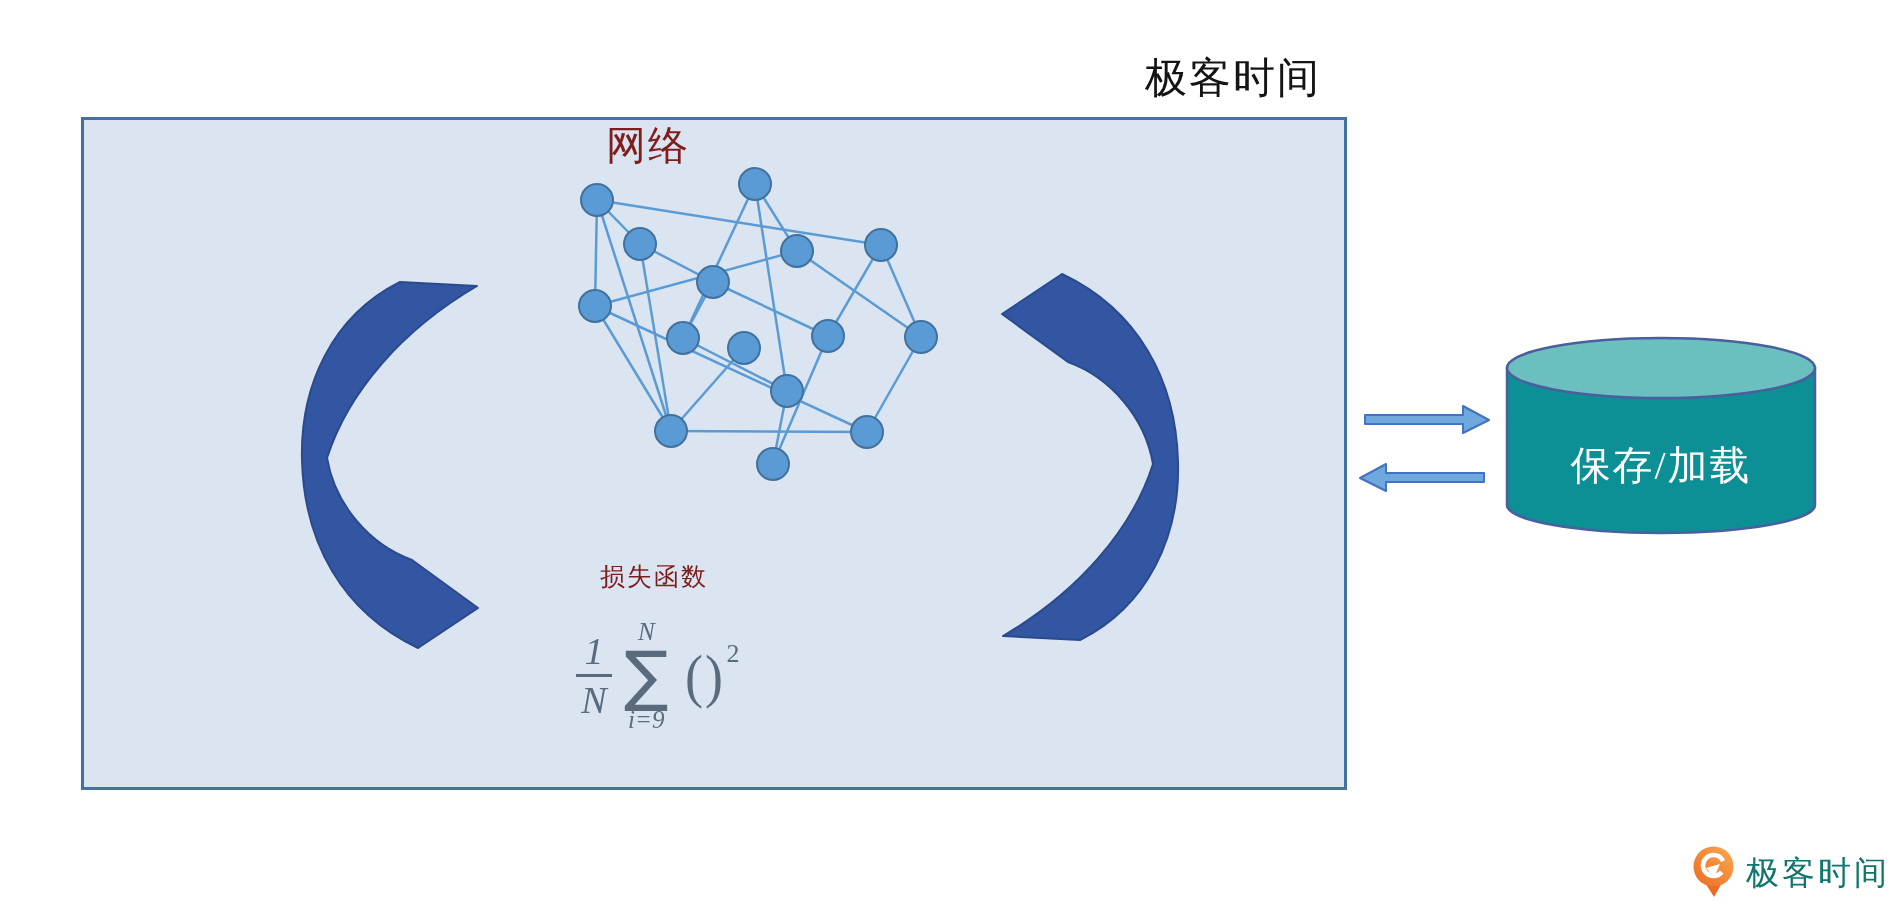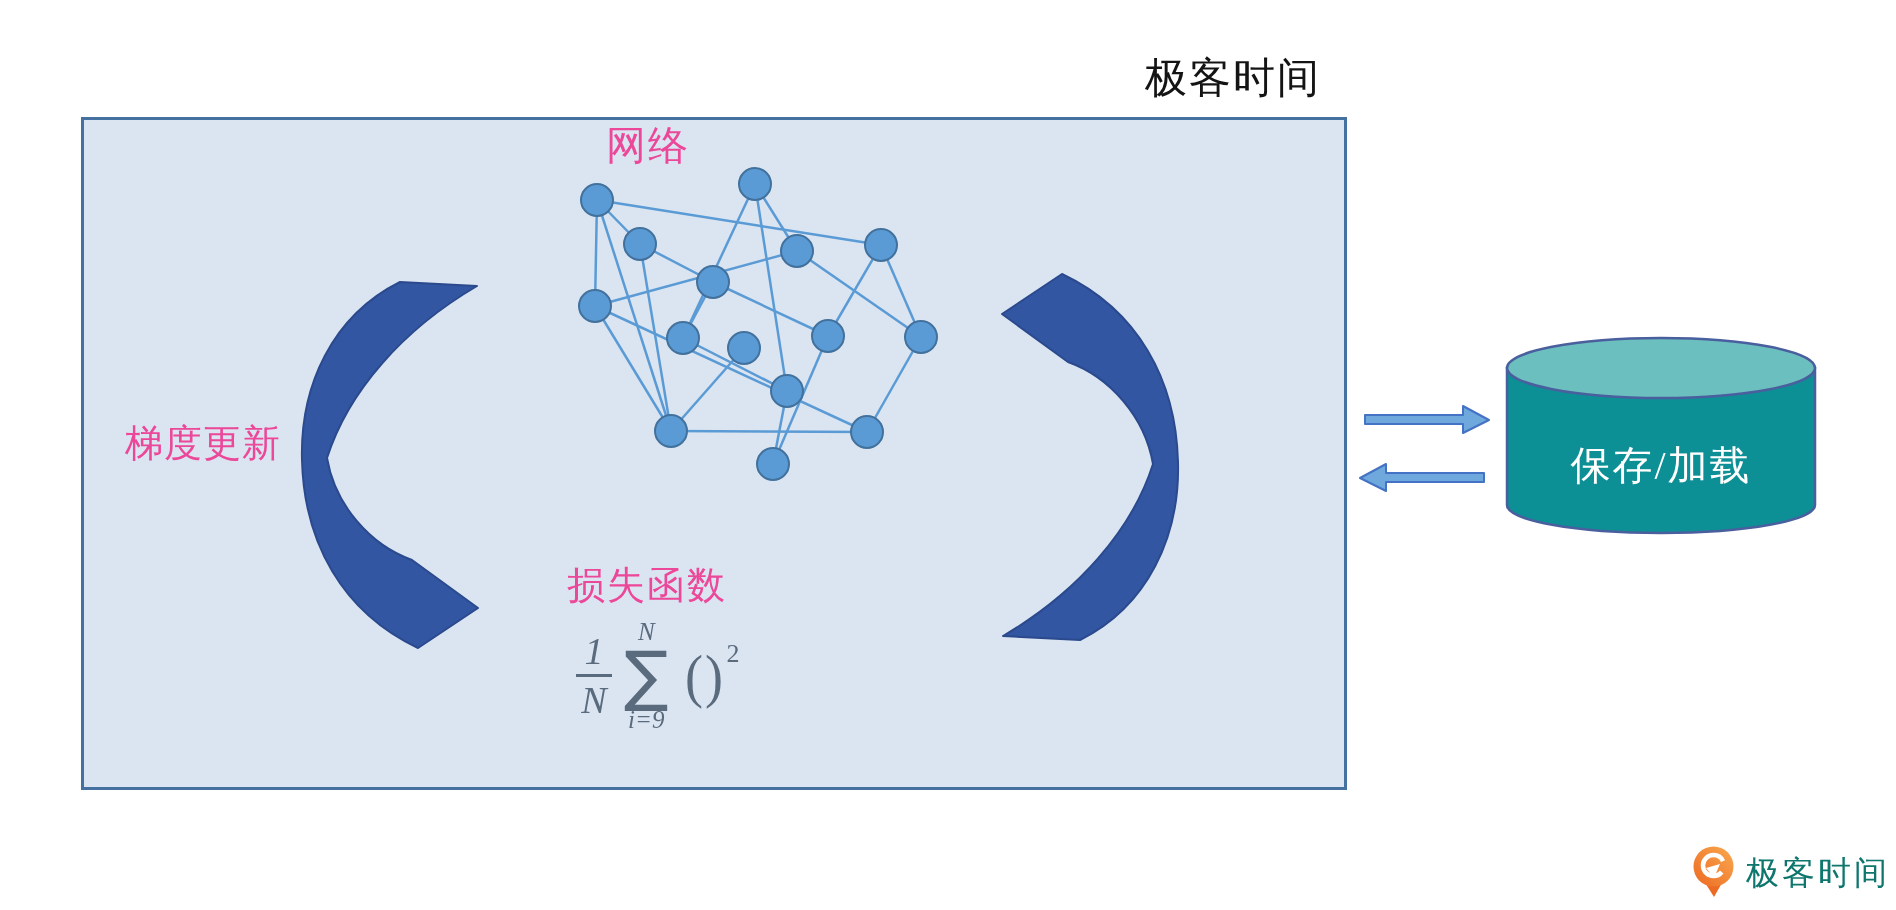--- a/index.html
+++ b/index.html
@@ -1,24 +1,24 @@
 <!DOCTYPE html>
 <html><head>
 <meta charset="utf-8">
 <style>
   html,body{margin:0;padding:0;background:#ffffff;}
   .canvas{position:relative;width:1896px;height:910px;background:#ffffff;overflow:hidden;
           font-family:"Liberation Serif","DejaVu Serif",serif;}
   .title{position:absolute;left:1145px;top:50px;font-size:42px;color:#141414;letter-spacing:2px;}
   .train-box{position:absolute;left:81px;top:117px;width:1260px;height:667px;
              background:#dbe5f2;border:3px solid #44719f;}
-  .label{position:absolute;color:#ec4899;}
+  .label{position:absolute;color:#7f1d1d;}
   .net-label{left:606px;top:118px;font-size:40px;letter-spacing:2px;}
   .grad-label{left:125px;top:418px;font-size:38px;letter-spacing:1px;}
-  .loss-label{left:567px;top:560px;font-size:38px;letter-spacing:2px;}
+  .loss-label{left:600px;top:560px;font-size:25px;letter-spacing:2px;}
   .gfx{position:absolute;left:0;top:0;width:1896px;height:910px;}
   .curved-arrow{fill:#3256a2;stroke:#2b4a8e;stroke-width:2;stroke-linejoin:round;}
   .h-arrow{fill:#6fa8dc;stroke:#4472c4;stroke-width:2;stroke-linejoin:round;}
   .cyl-body{fill:#0d8f96;stroke:#4a5f9e;stroke-width:2.5;}
   .cyl-top{fill:#6cbfbf;stroke:#4a5f9e;stroke-width:2.5;}
   .cyl-text{fill:#ffffff;font-size:40px;font-family:"Liberation Serif","DejaVu Serif",serif;
             text-anchor:middle;letter-spacing:2px;}
   .net-edge{stroke:#5b9bd5;stroke-width:2.5;}
   .net-node{fill:#5b9bd5;stroke:#41719c;stroke-width:2;}
   
@@ -41,21 +41,20 @@
 </head>
 <body>
 
 <div class="canvas">
 
   <div class="train-box"></div>
 
   <div class="title">极客时间</div>
 
   <div class="label net-label">网络</div>
-  <div class="label grad-label">梯度更新</div>
   <div class="label loss-label">损失函数</div>
 
   <svg class="gfx" viewBox="0 0 1896 910">
 
     <g id="network-g">
         <line x1="597" y1="200" x2="640" y2="244" class="net-edge"></line>
         <line x1="597" y1="200" x2="595" y2="306" class="net-edge"></line>
         <line x1="597" y1="200" x2="671" y2="431" class="net-edge"></line>
         <line x1="597" y1="200" x2="881" y2="245" class="net-edge"></line>
         <line x1="755" y1="184" x2="797" y2="251" class="net-edge"></line>

